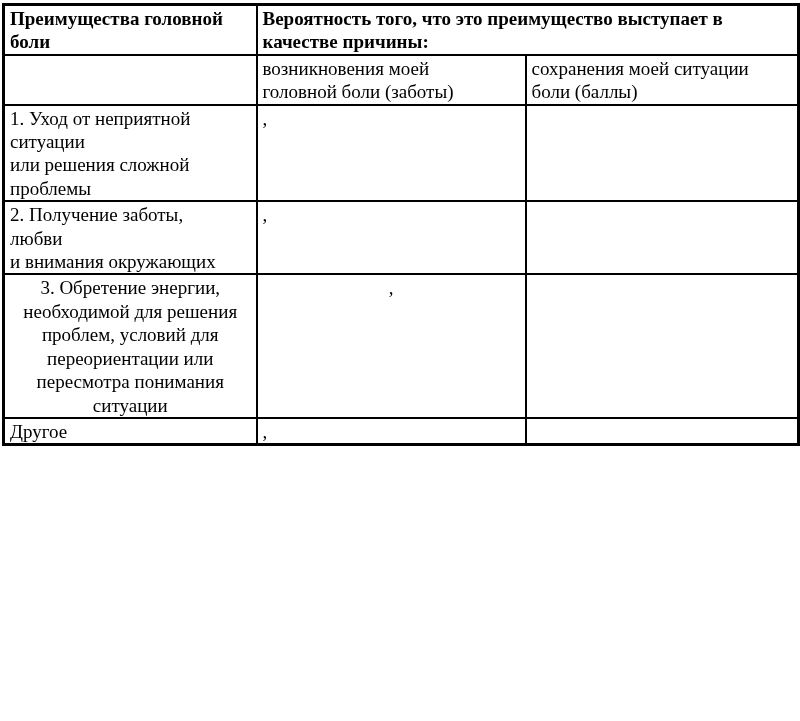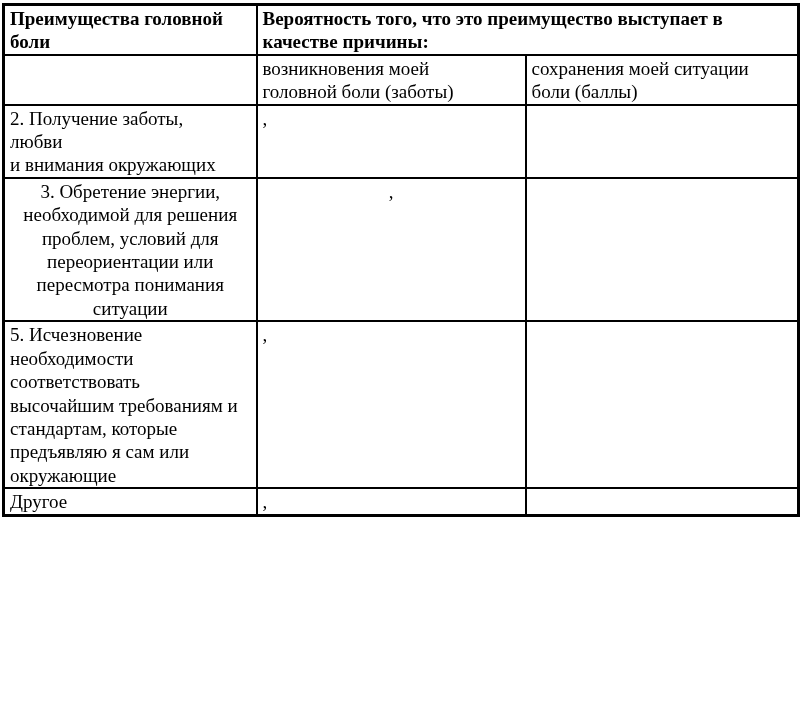--- a/index.html
+++ b/index.html
@@ -60,47 +60,44 @@
 качестве причины:</td>
     </tr>
     <tr class="row-h2">
       <td></td>
       <td>возникновения моей
 головной боли (заботы)</td>
       <td>сохранения моей ситуации
 боли (баллы)</td>
     </tr>
 
+    <tr class="row-1">
+      <td>1. Уход от неприятной
+ситуации
+или решения сложной
+проблемы</td>
+      <td>,</td>
+      <td></td>
+    </tr>
     <tr class="row-2">
       <td>2. Получение заботы,
 любви
 и внимания окружающих</td>
       <td>,</td>
       <td></td>
     </tr>
     <tr class="row-3">
       <td>3. Обретение энергии,
 необходимой для решения
 проблем, условий для
 переориентации или
 пересмотра понимания
 ситуации</td>
       <td>,</td>
       <td></td>
     </tr>
-    <tr class="row-5">
-      <td>5. Исчезновение
-необходимости
-соответствовать
-высочайшим требованиям и
-стандартам, которые
-предъявляю я сам или
-окружающие</td>
-      <td>,</td>
-      <td></td>
-    </tr>
     <tr class="row-6">
       <td>Другое</td>
       <td>,</td>
       <td></td>
     </tr>
   </tbody>
 </table>
 
 </body></html>

